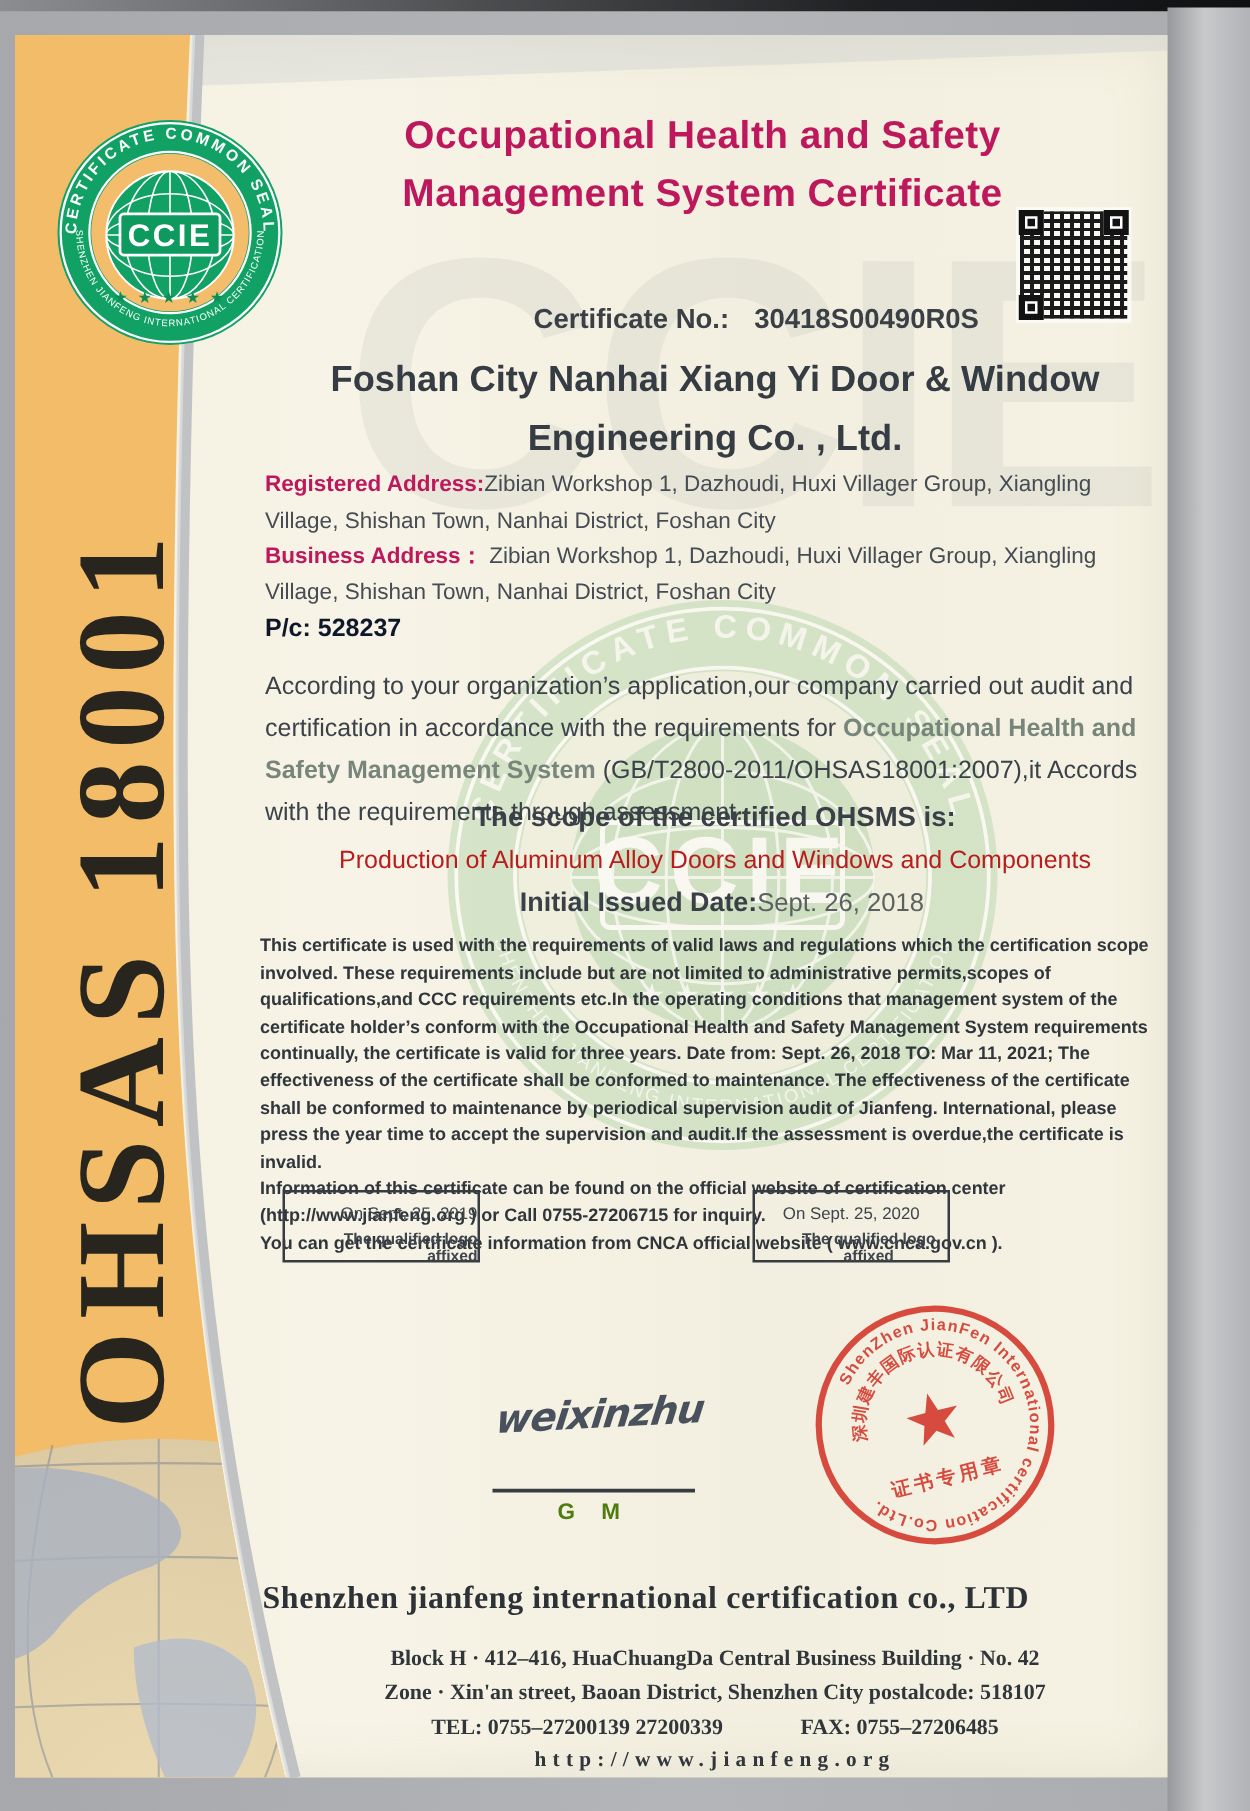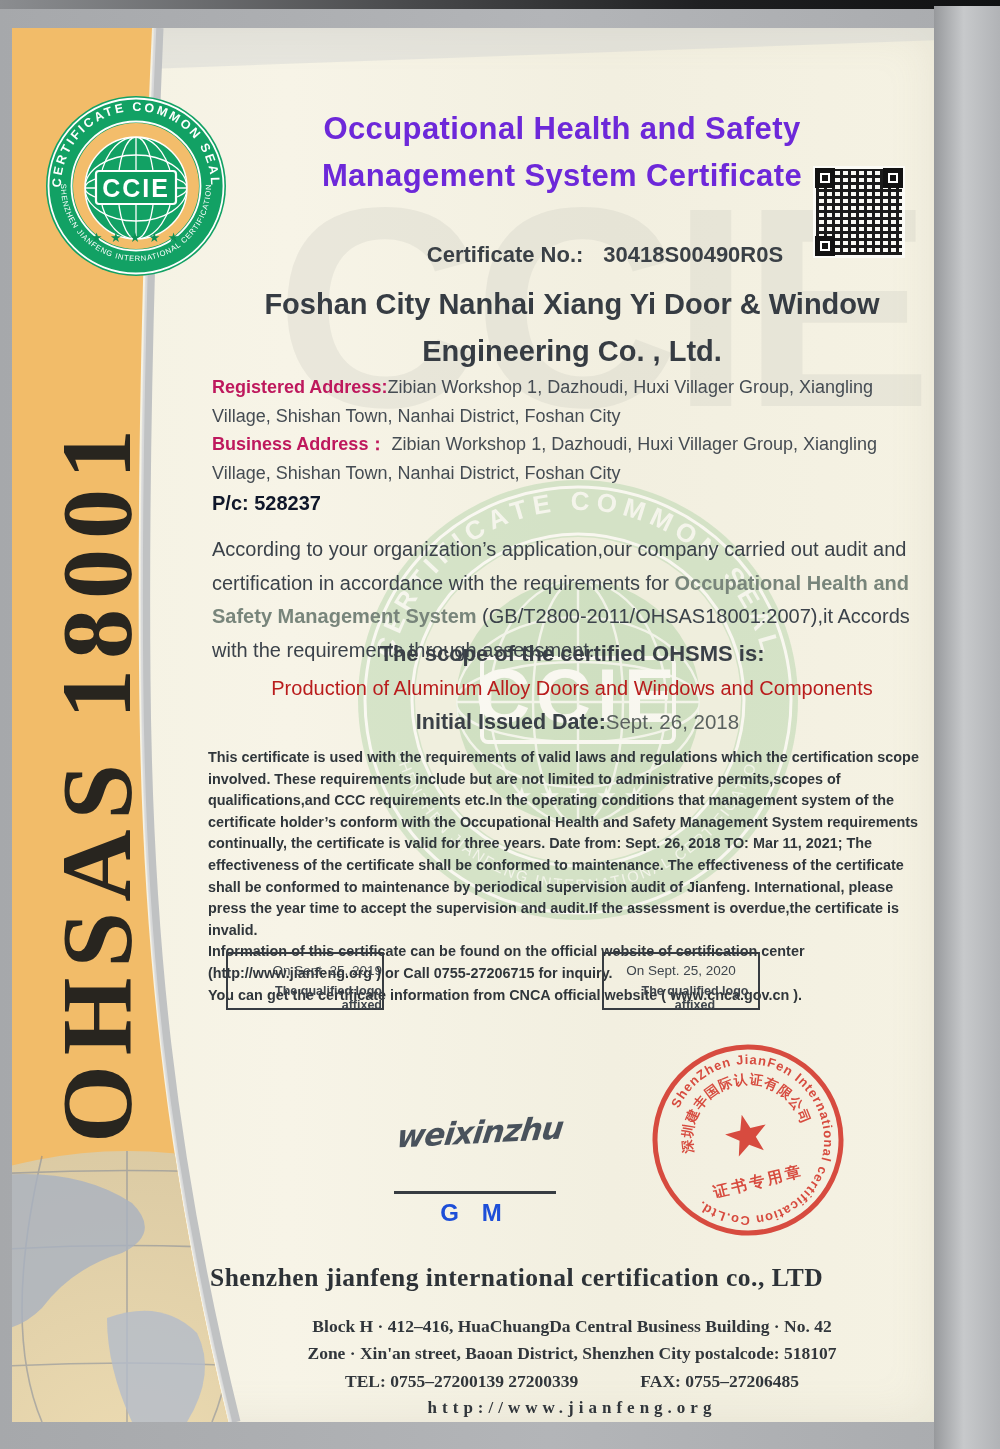--- a/index.html
+++ b/index.html
@@ -33,21 +33,21 @@
     background-color:#fafaf5;
     background-image:
       repeating-linear-gradient(0deg,#1b1b1b 0 3px,transparent 3px 7px),
       repeating-linear-gradient(90deg,#1b1b1b 0 3px,transparent 3px 8px);}
   .finder{position:absolute;width:20px;height:20px;background:#fff;border:5px solid #121212;box-sizing:border-box;}
   .finder i{position:absolute;inset:2px;background:#121212;}
   .f-tl{left:-1px;top:-1px;} .f-tr{right:-1px;top:-1px;} .f-bl{left:-1px;bottom:-1px;}
   
   .abs{position:absolute;}
   .title{left:222px;top:84px;width:680px;text-align:center;font-size:31px;font-weight:bold;
-    color:#6d28d9;line-height:47px;letter-spacing:.4px;margin-top:21px;}
+    color:#be185d;line-height:47px;letter-spacing:.4px;}
   .certno{left:280px;top:242px;width:650px;text-align:center;font-size:22px;font-weight:bold;color:#3a4046;}
   .certno .v{margin-left:20px;font-weight:bold;}
   .company{left:210px;top:281px;width:724px;text-align:center;font-weight:bold;font-size:29px;
     color:#363c43;line-height:47px;}
   .addr{left:212px;top:373px;width:722px;font-size:18px;line-height:28.5px;color:#454c53;}
   .lbl{font-weight:bold;color:#be185d;}
   .pcrow{left:212px;top:492px;width:722px;display:flex;font-size:20px;font-weight:bold;color:#0f172a;}
   .pcrow .pc{width:243px;}
   .statement{left:212px;top:533px;width:724px;font-size:20px;line-height:33.5px;color:#3b424a;}
   .statement .hl{color:#78857b;font-weight:bold;}
@@ -59,22 +59,22 @@
   .fine{left:208px;top:747px;width:726px;font-size:14.4px;line-height:21.6px;color:#30363b;font-weight:bold;}
   .affix{top:952px;width:158px;height:58px;border:2px solid #373c42;text-align:center;color:#3e454c;box-sizing:border-box;}
   .affix .d{margin-top:9px;font-size:13.5px;}
   .affix .c{margin-top:6px;font-size:12.5px;font-weight:bold;padding-left:28px;}
   .ab-l{left:226px;text-align:right;} .ab-r{left:602px;}
   .stamp-svg{left:648px;top:1040px;width:200px;height:200px;opacity:.9;}
   .sig-name{left:388px;top:1114px;width:184px;text-align:center;font-family:"DejaVu Sans",sans-serif;
     font-style:italic;font-weight:bold;font-size:31px;color:#49525c;letter-spacing:-1px;
     transform:rotate(-3deg) skewX(-10deg);}
   .sig-line{left:394px;top:1191px;width:162px;height:3px;background:#373c42;}
-  .sig-role{left:394px;top:1199px;width:162px;text-align:center;font-weight:bold;font-size:24px;
-    letter-spacing:8px;color:#1d4ed8;}
+  .sig-role{left:394px;top:1199px;width:162px;text-align:center;font-weight:bold;font-size:18px;
+    letter-spacing:8px;color:#4d7c0f;}
   .serif{font-family:"Liberation Serif",serif;font-weight:bold;color:#31363b;}
   .issuer-name{left:210px;top:1263px;width:724px;font-size:25.5px;color:#2d3237;letter-spacing:.5px;}
   .issuer-a1{left:210px;top:1316px;width:724px;text-align:center;font-size:17.5px;}
   .issuer-a2{left:210px;top:1343px;width:724px;text-align:center;font-size:17.5px;}
   .issuer-ct{left:210px;top:1371px;width:724px;display:flex;justify-content:center;gap:62px;font-size:17.5px;}
   .issuer-url{left:210px;top:1398px;width:724px;text-align:center;font-size:17px;letter-spacing:5px;}
 </style>
 </head>
 <body>
 

